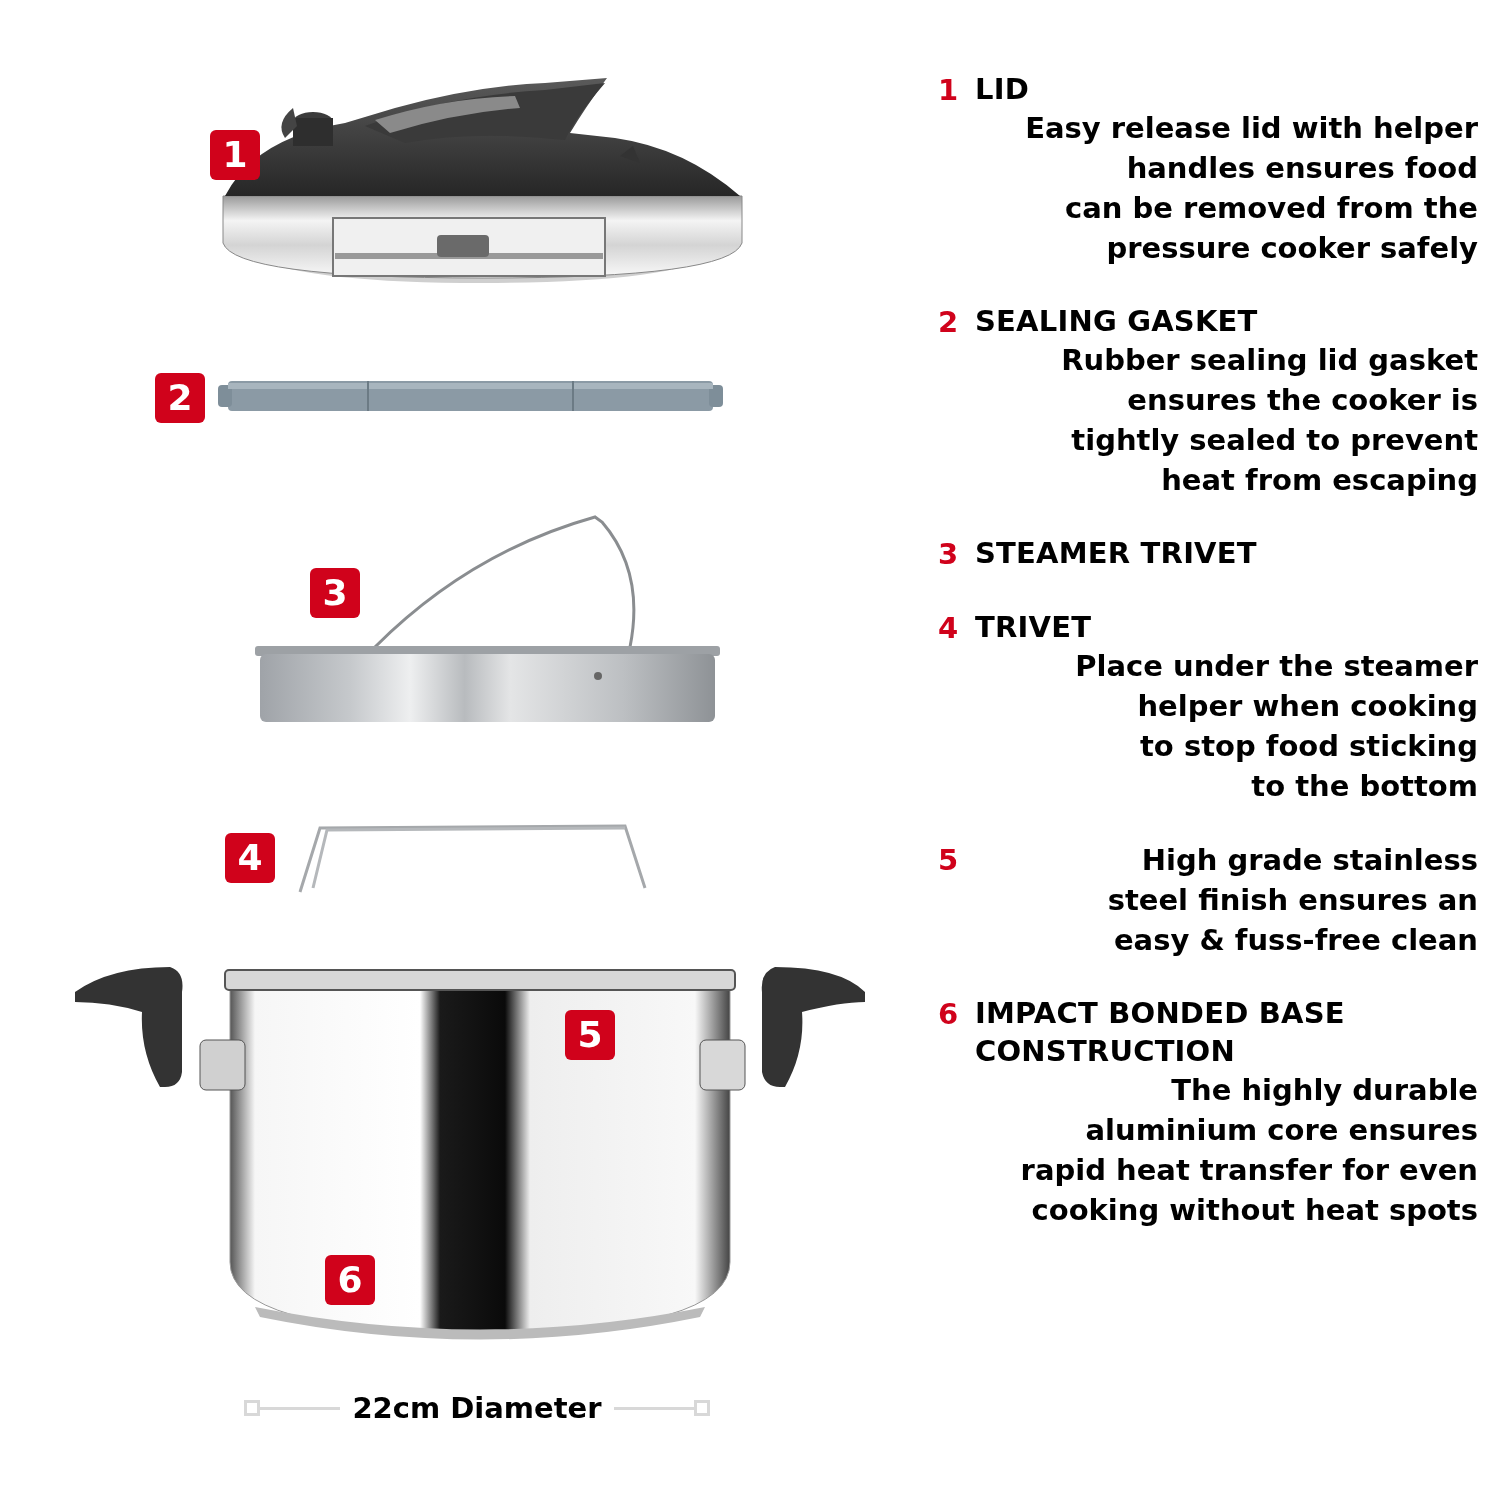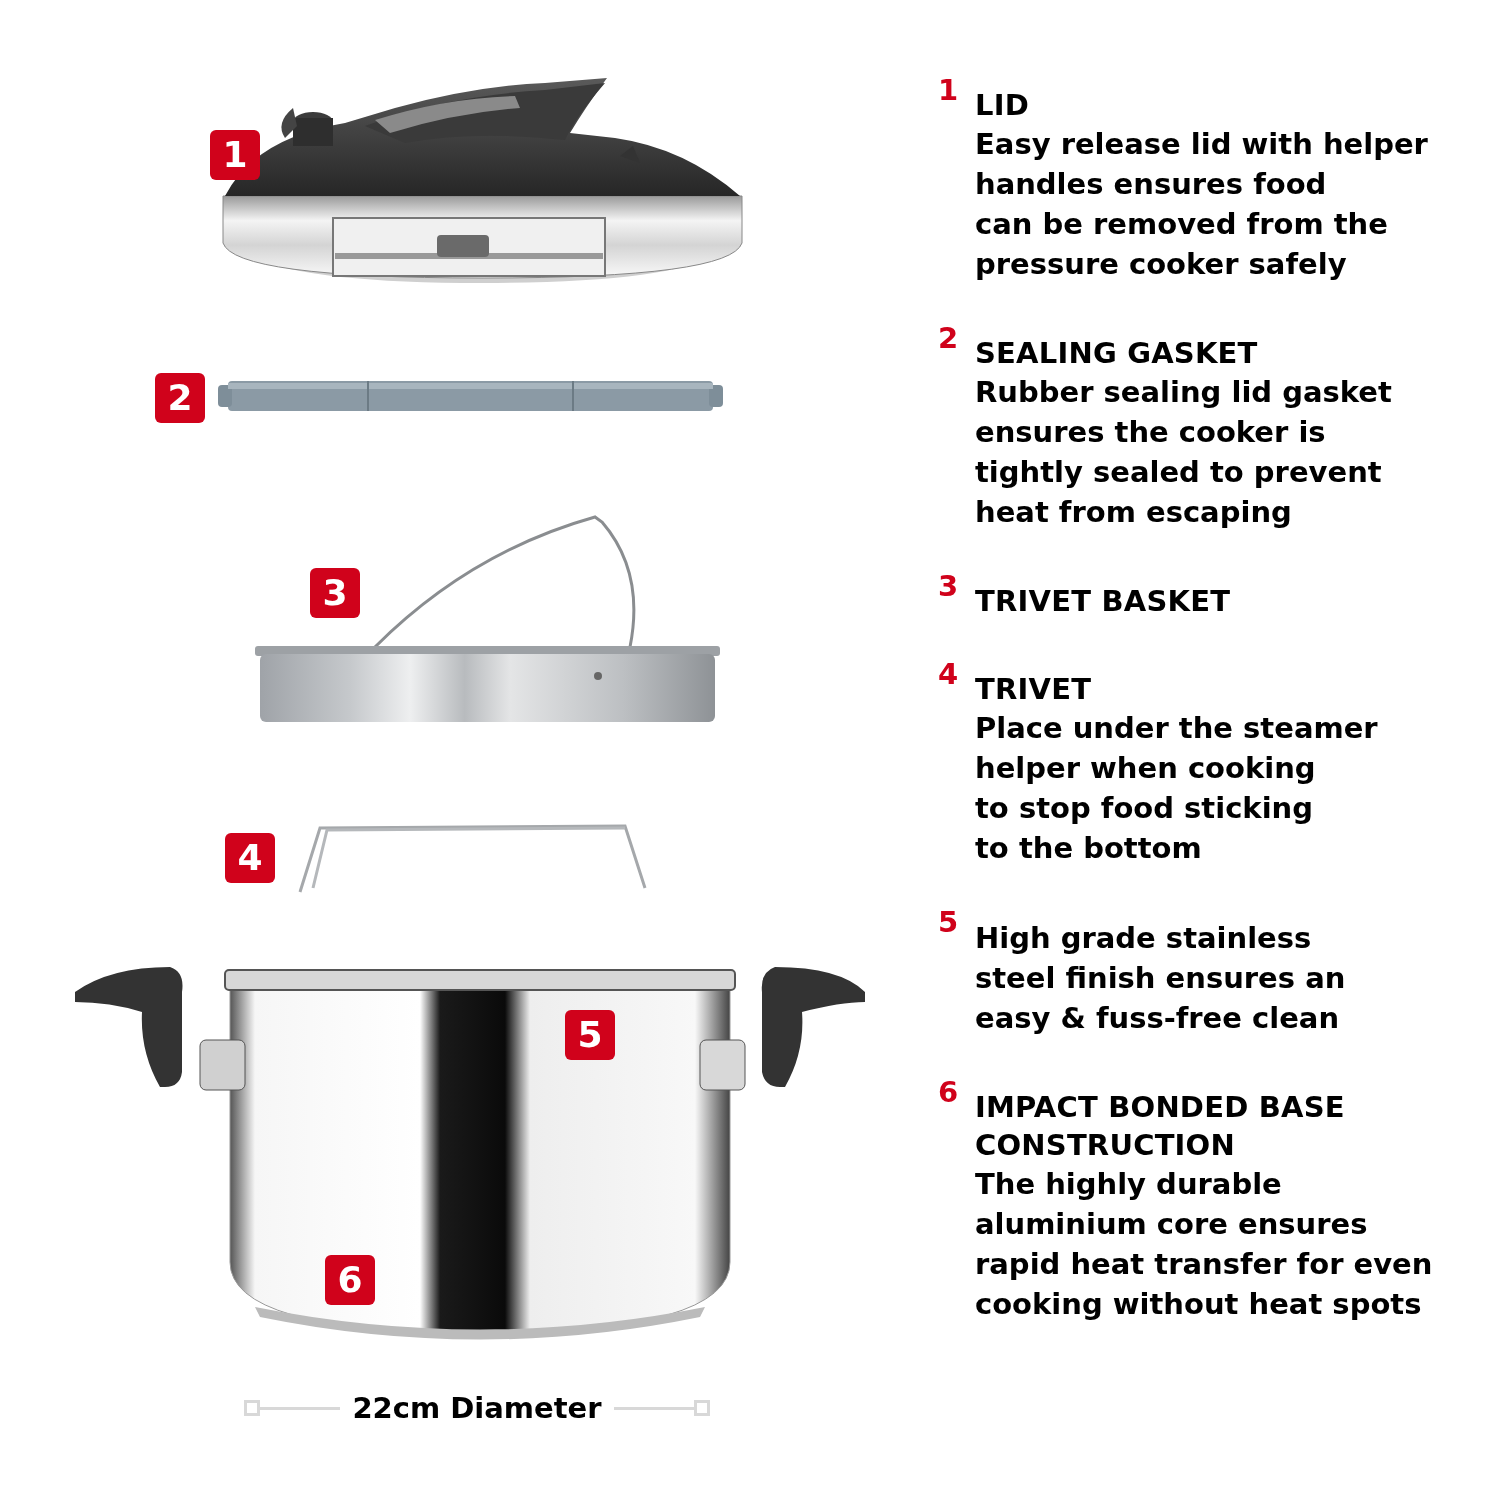--- a/index.html
+++ b/index.html
@@ -6,25 +6,25 @@
   body { width:1500px; height:1500px; position:relative; overflow:hidden;
          font-family:"Liberation Sans", sans-serif; color:#000; }
   .badge { position:absolute; width:50px; height:50px; background:#d0021b; border-radius:6px;
            color:#fff; font-family:"DejaVu Sans", sans-serif; font-weight:bold; font-size:36px;
            display:flex; align-items:center; justify-content:center; line-height:1; }
   .part { position:absolute; }
   .features { position:absolute; left:938px; top:70px; width:540px; }
   .feature { display:flex; margin-bottom:34px; }
   .feature .num { width:37px; color:#d0021b; font-family:"DejaVu Sans", sans-serif; font-weight:bold;
                   font-size:29px; line-height:40px; flex:none; }
-  .feature .body { flex:1;margin-top:16px; }
+  .feature .body { flex:1; }
   .feature .title { font-family:"DejaVu Sans", sans-serif; font-weight:bold; font-size:29px;
                     line-height:38px; letter-spacing:0.2px; }
   .feature .desc { font-family:"DejaVu Sans", sans-serif; font-size:29px; line-height:40px;
-                   white-space:pre-line; font-weight:600; }
+                   white-space:pre-line; font-weight:600;text-align:right; }
   .dim { position:absolute; left:244px; top:1390px; width:466px; height:36px; display:flex;
          align-items:center; }
   .dim .cap { width:16px; height:16px; border:3px solid #d8d8d8; box-sizing:border-box; flex:none; }
   .dim .line { height:3px; background:#d8d8d8; flex:1; }
   .dim .label { font-family:"DejaVu Sans", sans-serif; font-weight:600; font-size:29px; padding:0 12px;
                 white-space:nowrap; }
 </style>
 </head>
 <body>
 
@@ -150,21 +150,21 @@
       <div class="title">SEALING GASKET</div>
       <div class="desc">Rubber sealing lid gasket
 ensures the cooker is
 tightly sealed to prevent
 heat from escaping</div>
     </div>
   </div>
   <div class="feature">
     <span class="num">3</span>
     <div class="body">
-      <div class="title">TRIVET BASKET</div>
+      <div class="title">STEAMER TRIVET</div>
     </div>
   </div>
   <div class="feature">
     <span class="num">4</span>
     <div class="body">
       <div class="title">TRIVET</div>
       <div class="desc">Place under the steamer
 helper when cooking
 to stop food sticking
 to the bottom</div>

